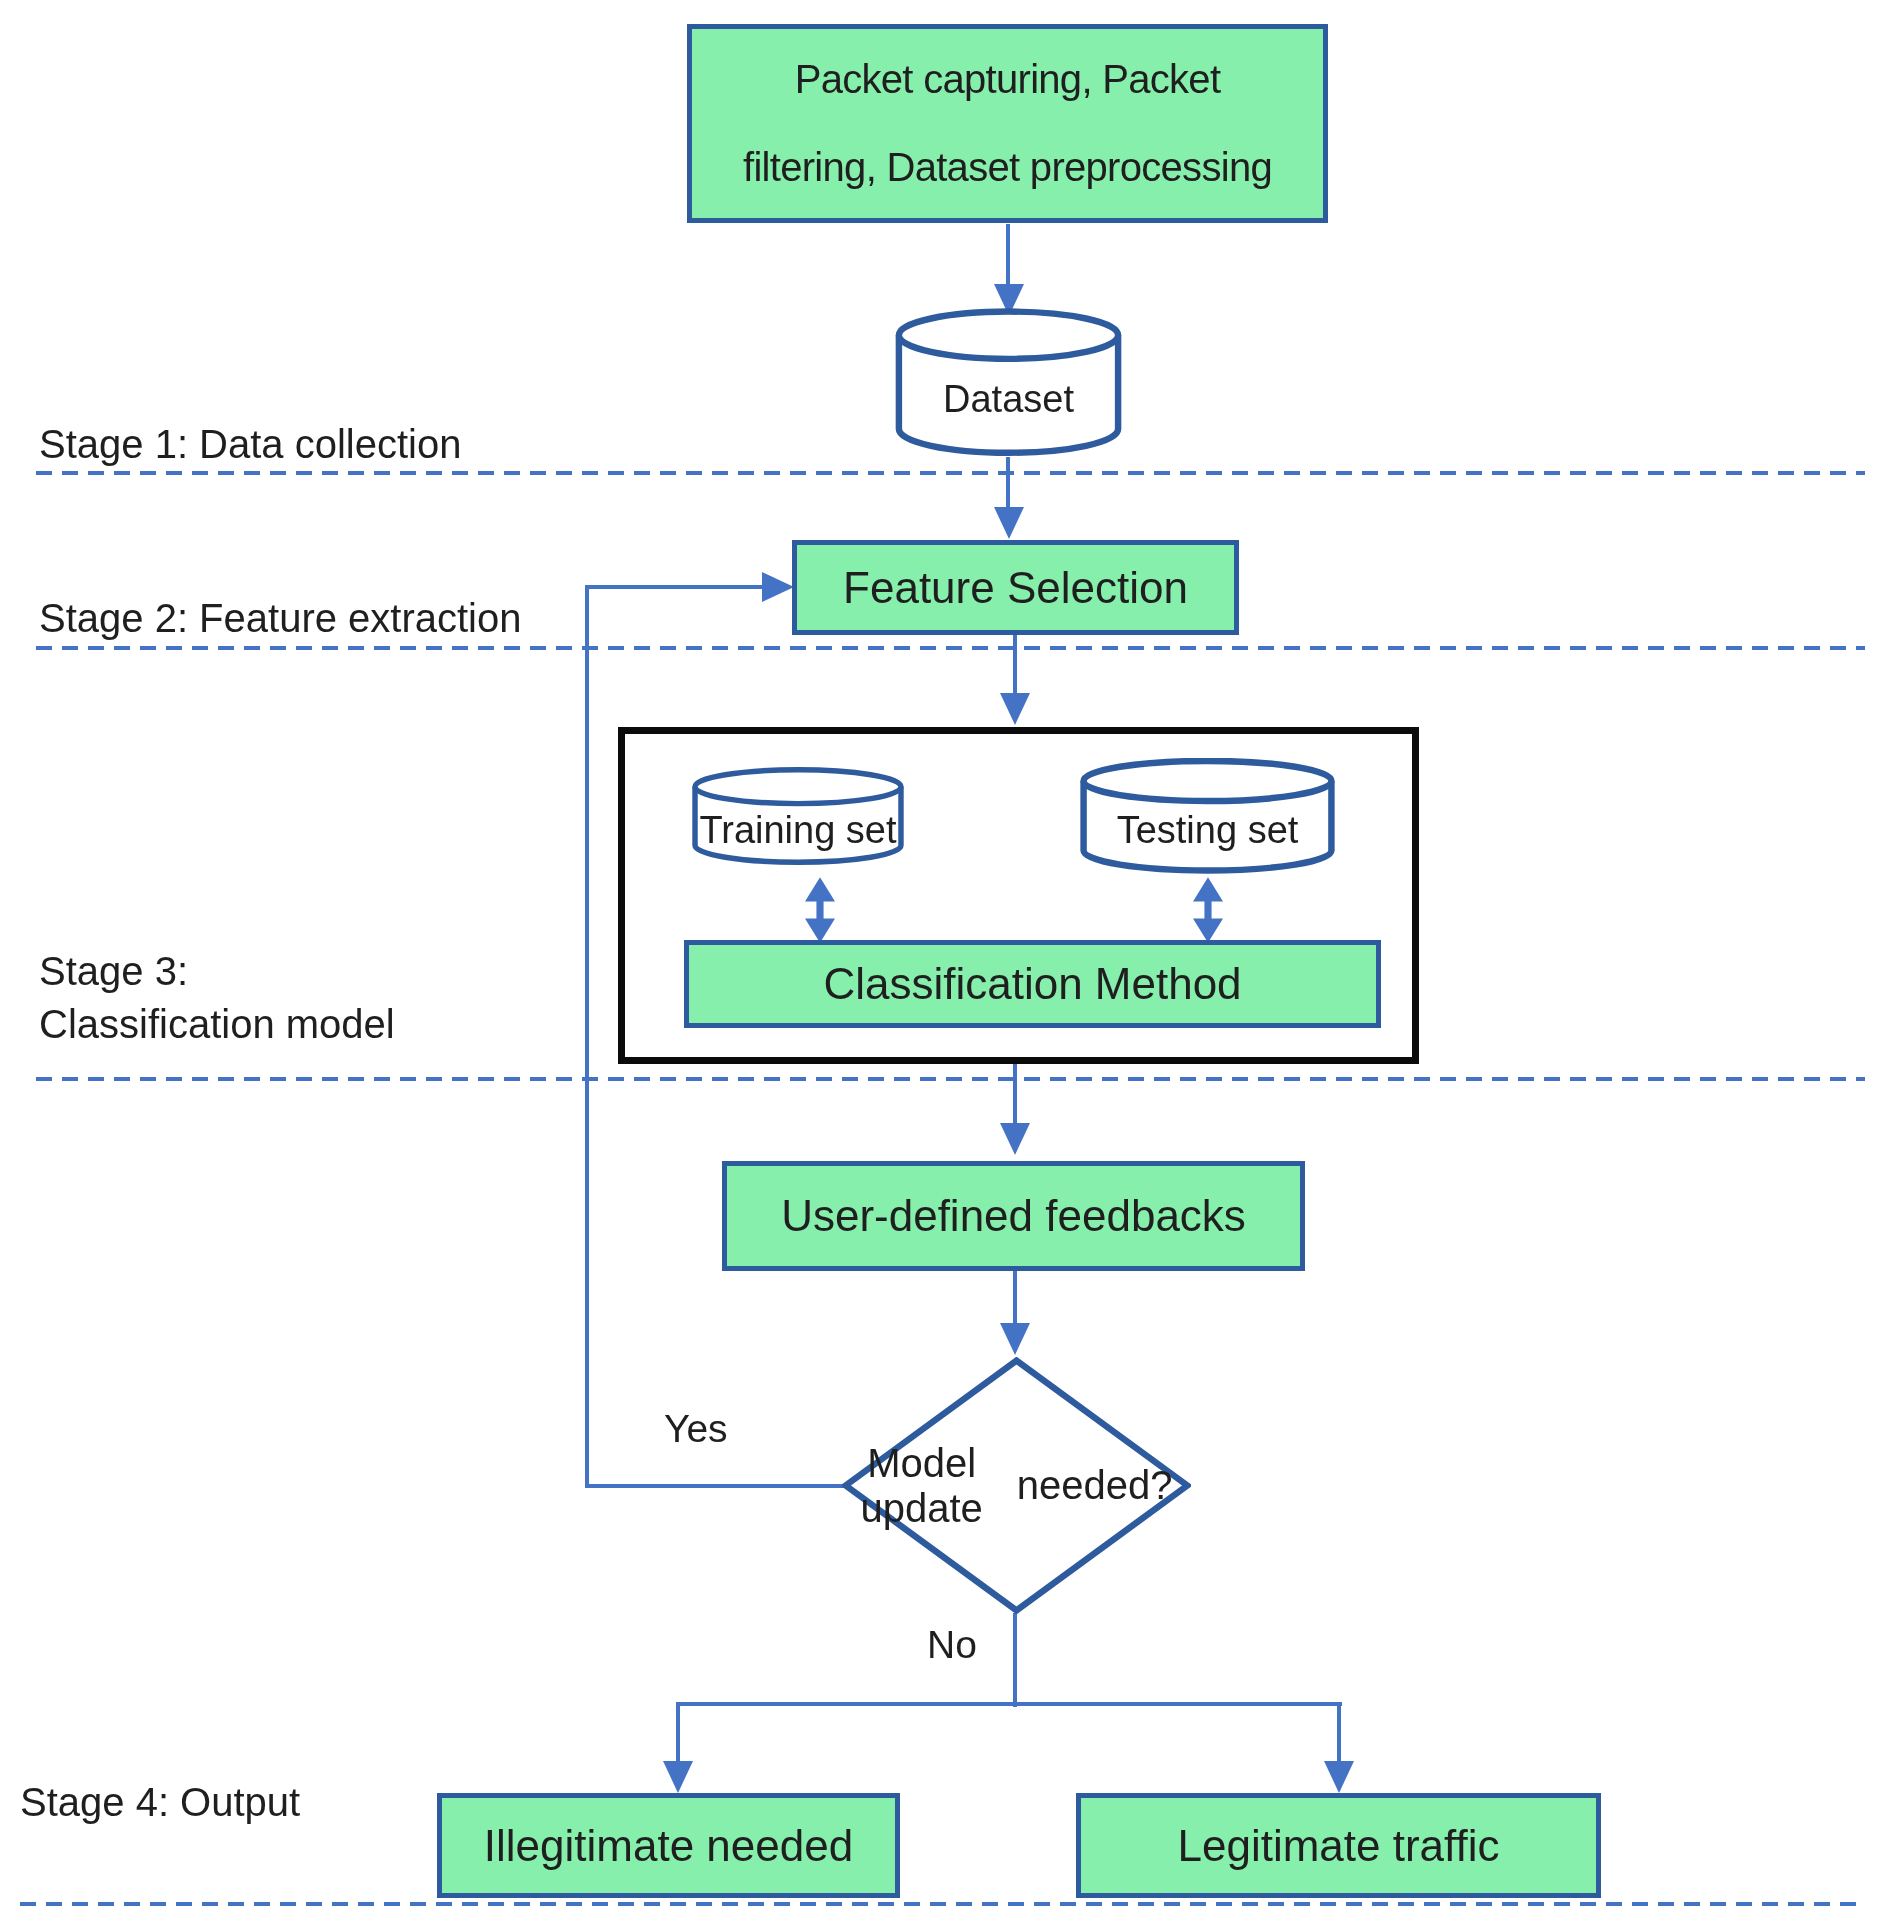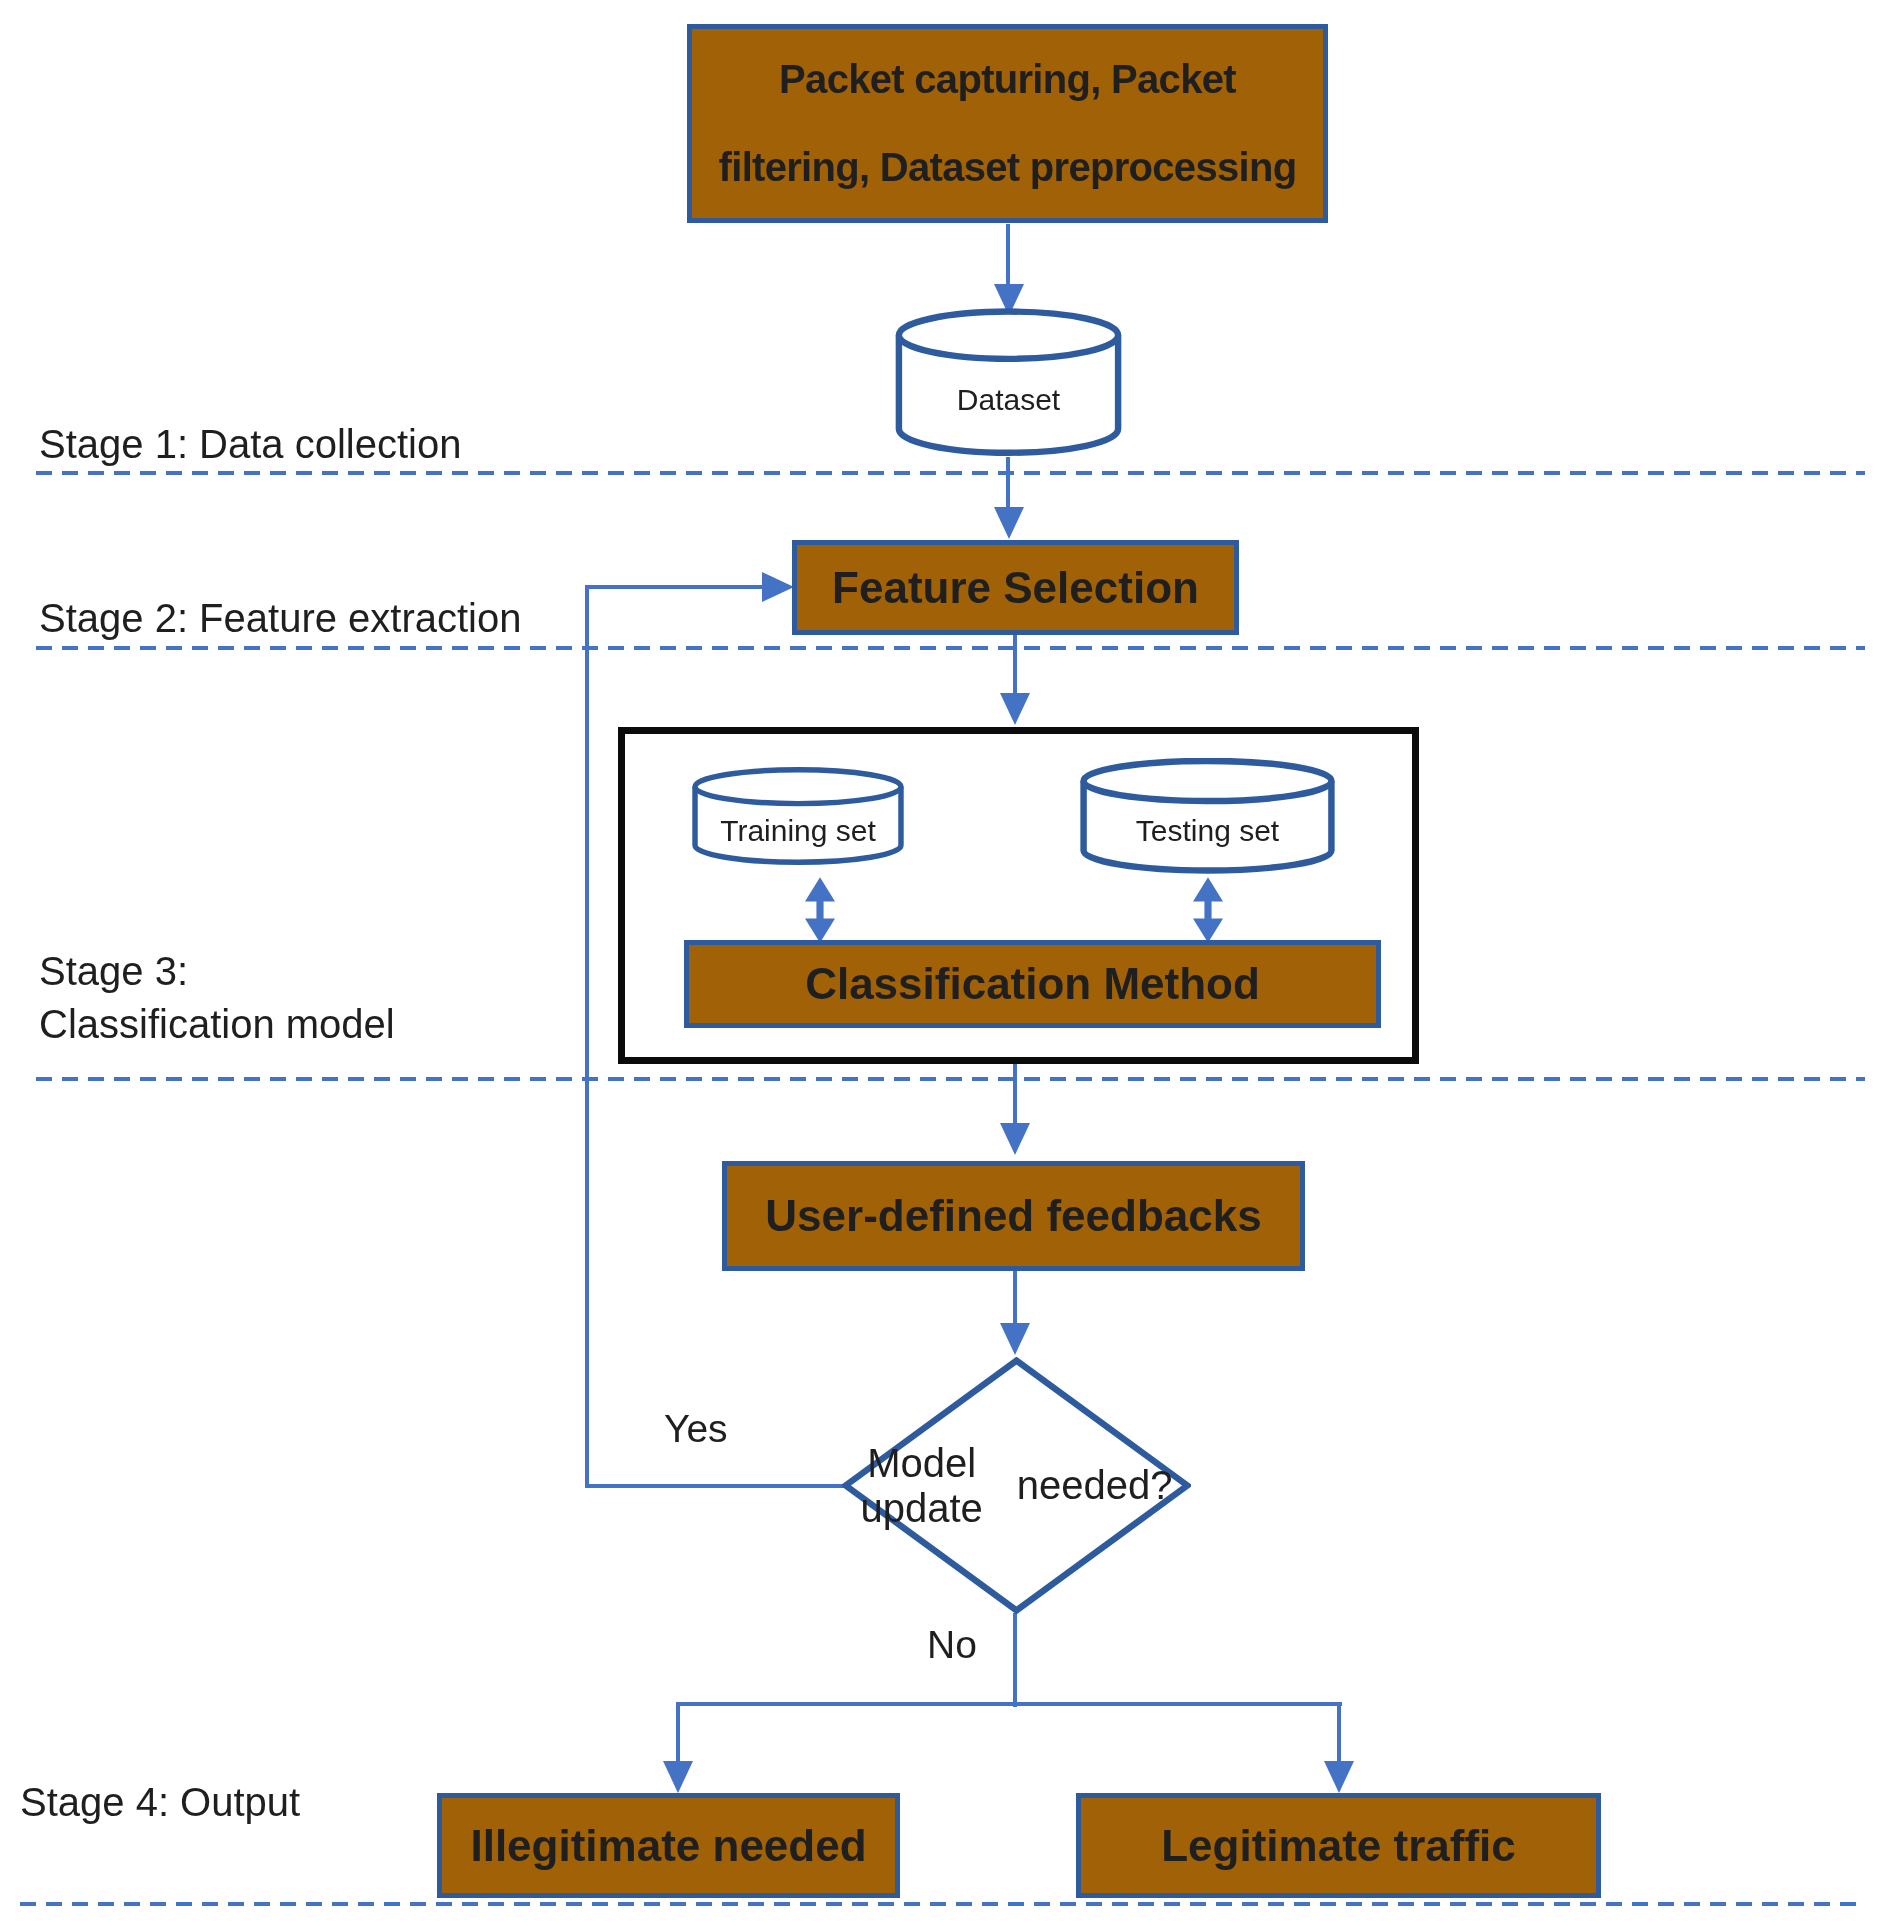--- a/index.html
+++ b/index.html
@@ -1,23 +1,23 @@
 <!DOCTYPE html>
 <html style="font-size:11.5px"><head>
 <meta charset="utf-8">
 <style>
   html,body{margin:0;padding:0;background:#ffffff;}
   body{width:1905px;height:1926px;overflow:hidden;
        font-family:"Liberation Sans", sans-serif;color:#1f1f1f;}
   #canvas{position:relative;width:1905px;height:1926px;background:#ffffff;}
 
   
-  .box{position:absolute;box-sizing:border-box;background:#a16207;
+  .box{position:absolute;box-sizing:border-box;background:#86efac;
        border:5.7px solid #2E5B9E;display:flex;align-items:center;justify-content:center;
-       text-align:center;font-weight:bold;}
+       text-align:center;}
   .node-label{font-size:44px;white-space:nowrap;}
   .container-black{position:absolute;box-sizing:border-box;border:7.2px solid #0b0b0b;background:#ffffff;}
 
   .vline{position:absolute;width:4.3px;background:#4472C4;}
   .hline{position:absolute;height:4.3px;background:#4472C4;}
   .dashline{position:absolute;height:4.3px;
     background:repeating-linear-gradient(90deg,#4472C4 0 16px,transparent 16px 26px);}
 
   .ah-down{position:absolute;width:0;height:0;
     border-left:15px solid transparent;border-right:15px solid transparent;
@@ -26,21 +26,21 @@
     border-top:15px solid transparent;border-bottom:15px solid transparent;
     border-left:32px solid #4472C4;}
 
   .stage-label{position:absolute;font-size:40px;line-height:1.32;white-space:nowrap;}
   .stage-label span{display:block;}
   .branch-label{position:absolute;font-size:39px;white-space:nowrap;}
 
   .cylinder{position:absolute;}
   .cylinder svg{position:absolute;left:0;top:0;width:100%;height:100%;}
   .cyl-label{position:absolute;left:0;right:0;display:flex;align-items:center;justify-content:center;
-    font-size:30px;white-space:nowrap;}
+    font-size:38px;white-space:nowrap;}
 
   .diamond{position:absolute;}
   .diamond svg{position:absolute;left:0;top:0;width:100%;height:100%;}
   .diamond-text{position:absolute;left:29px;right:29px;top:0;bottom:0;display:flex;
     flex-direction:row;align-items:center;justify-content:center;gap:34px;
     font-size:40px;text-align:center;}
 
   .top-box-text{display:flex;flex-direction:column;gap:43px;font-size:40px;letter-spacing:-0.7px;white-space:nowrap;}
 
   .dbl-arrow{position:absolute;}

